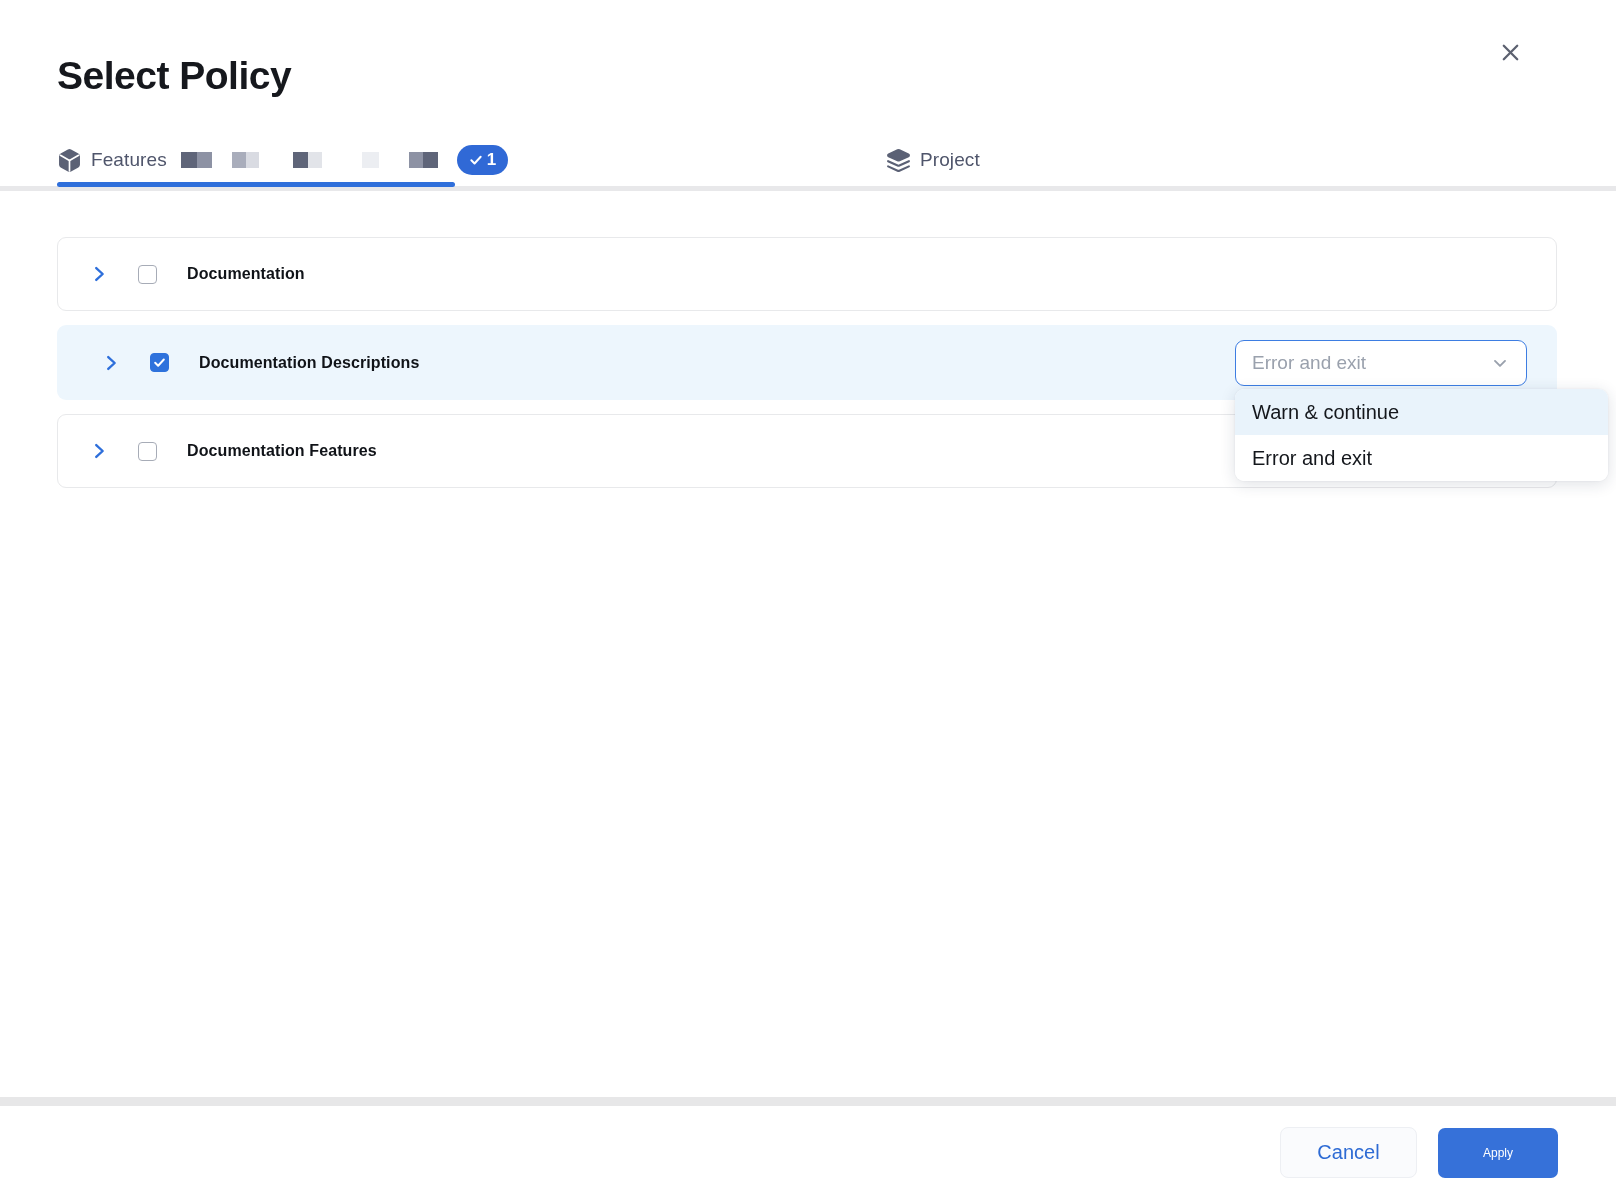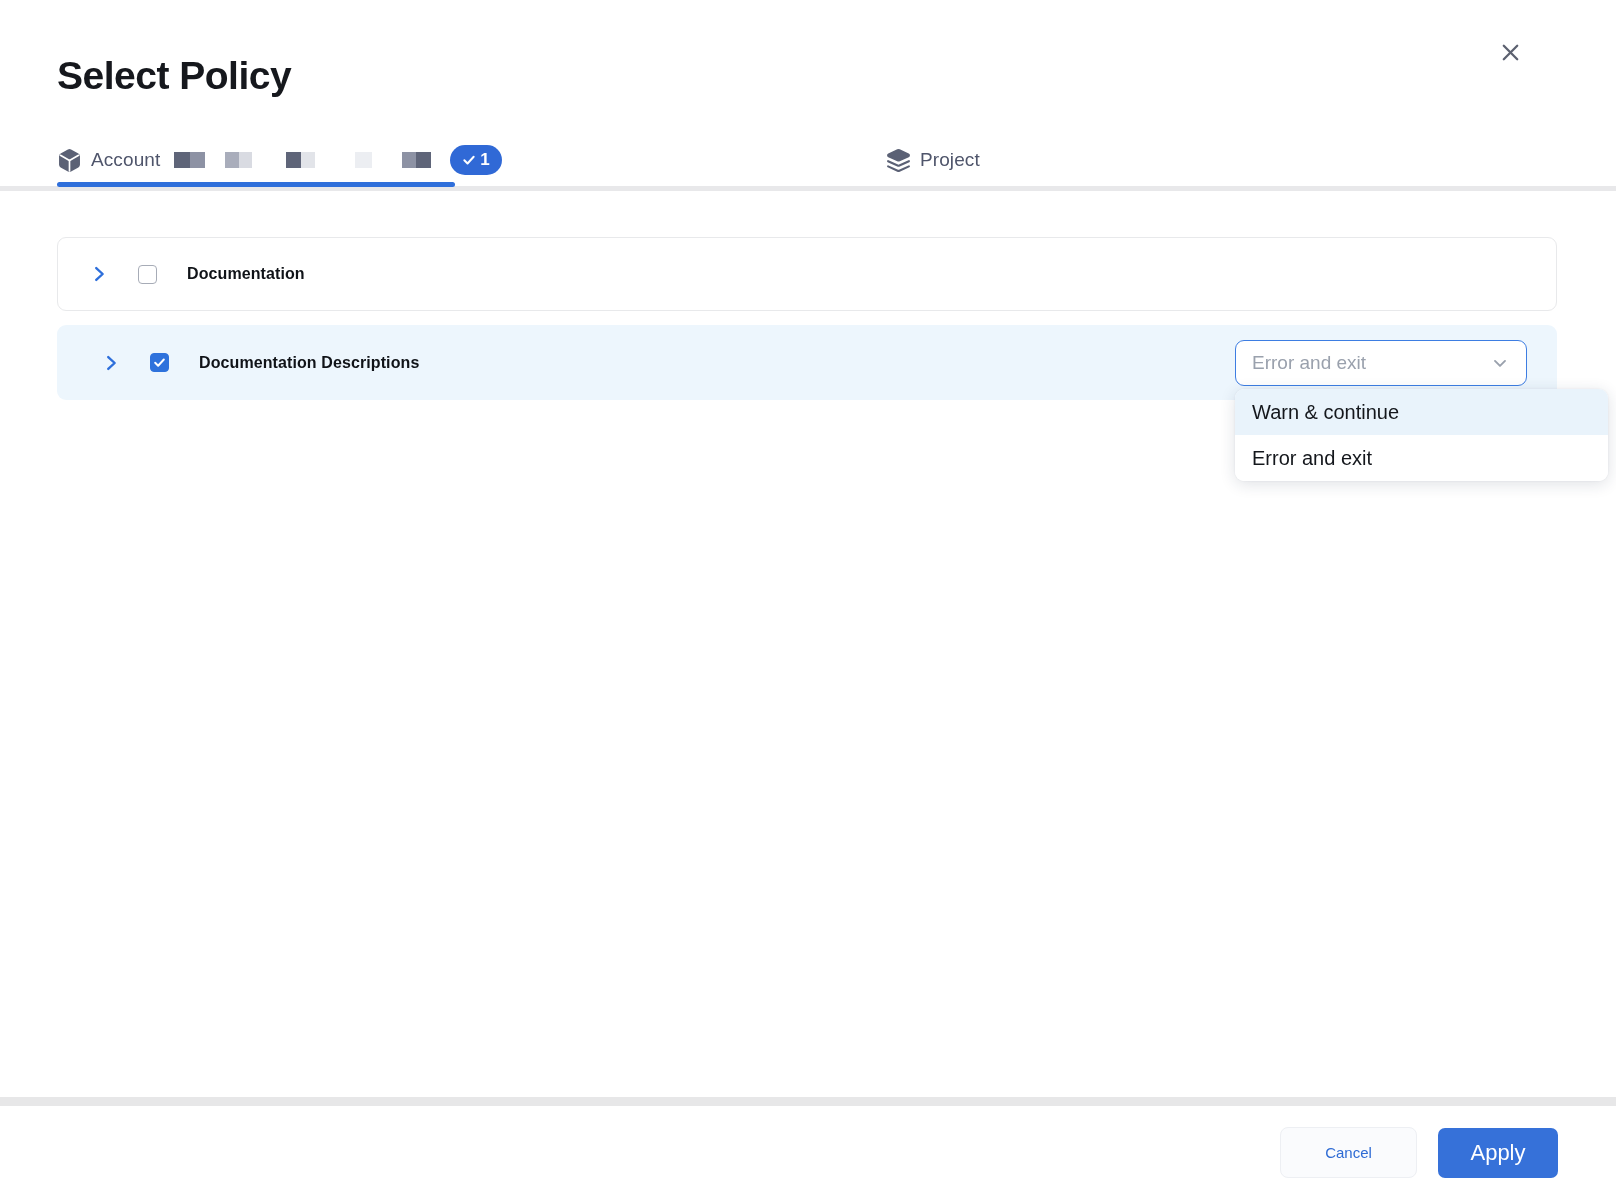--- a/index.html
+++ b/index.html
@@ -92,26 +92,26 @@
   }
   .dropdown-option.highlighted { background:#e9f3fb;text-align:right; }
 
   
   .footer-divider {
     position:absolute; left:0; top:1097px; width:1616px; height:9px; background:#e7e7e8;
   }
   .cancel-btn {
     position:absolute; left:1280px; top:1127px; width:137px; height:51px;
     background:#fafbfd; border:1px solid #edeff3; border-radius:8px;
-    color:#2e6bd4; font-size:15px; font-family:inherit; cursor:pointer;
+    color:#2e6bd4; font-size:20px; font-family:inherit; cursor:pointer;
   }
   .apply-btn {
     position:absolute; left:1438px; top:1128px; width:120px; height:50px;
     background:#3671d9; border:none; border-radius:7px;
-    color:#ffffff; font-size:22px; font-family:inherit; cursor:pointer;
+    color:#ffffff; font-size:12px; font-family:inherit; cursor:pointer;
   }
 
   svg { display:block; }
 </style>
 </head>
 <body>
 
 <div class="page">
 
   <h1 class="modal-title">Select Policy</h1>
@@ -129,21 +129,21 @@
   <div class="active-tab-indicator"></div>
 
   <button class="tab tab-project">
     <span>
       <svg width="25" height="25" viewBox="0 0 24 24" fill="none" stroke="#565c70" stroke-width="2.1" stroke-linejoin="round" stroke-linecap="round">
         <path d="M21 8a2 2 0 0 0-1-1.73l-7-4a2 2 0 0 0-2 0l-7 4A2 2 0 0 0 3 8v8a2 2 0 0 0 1 1.73l7 4a2 2 0 0 0 2 0l7-4A2 2 0 0 0 21 16Z" fill="#5b6175" stroke="#5b6175"></path>
         <path d="m3.3 7 8.7 5 8.7-5" stroke="#ffffff" stroke-width="1.6"></path>
         <path d="M12 22V12" stroke="#ffffff" stroke-width="1.6"></path>
       </svg>
     </span>
-    <span class="lbl">Account</span>
+    <span class="lbl">Features</span>
     <span class="redaction" style="margin-left:5px; gap:0;">
       <span class="sq" style="width:16px;background:#5f6579;"></span>
         <span class="sq" style="width:15px;background:#8d92a4;"></span>
     </span>
     <span class="redaction" style="margin-left:11px;">
       <span class="sq" style="width:14px;background:#a9adbb;"></span>
         <span class="sq" style="width:13px;background:#d9dbe2;"></span>
     </span>
     <span class="redaction" style="margin-left:25px;">
       <span class="sq" style="width:15px;background:#5f6579;"></span>
@@ -212,20 +212,31 @@
       <div class="action-select">
         <span class="value">Error and exit</span>
         <span>
           <svg width="20" height="20" viewBox="0 0 24 24" fill="none" stroke="#9aa1ad" stroke-width="2.3" stroke-linecap="round" stroke-linejoin="round">
             <polyline points="6,9.5 12,15.5 18,9.5"></polyline>
           </svg>
         </span>
       </div>
     </div>
 
+    <div class="policy-row">
+      <button class="expand-btn">
+        <span>
+          <svg width="22" height="22" viewBox="0 0 24 24" fill="none" stroke="#2e6fdb" stroke-width="2.6" stroke-linecap="round" stroke-linejoin="round">
+            <polyline points="9,5.5 16,12 9,18.5"></polyline>
+          </svg>
+        </span>
+      </button>
+      <span class="checkbox"></span>
+      <span class="row-label">Documentation Features</span>
+    </div>
 
   </div>
 
   <div class="dropdown-menu">
     <div class="dropdown-option highlighted">Warn &amp; continue</div>
     <div class="dropdown-option">Error and exit</div>
   </div>
 
   <div class="footer-divider"></div>
   <button class="cancel-btn">Cancel</button>

